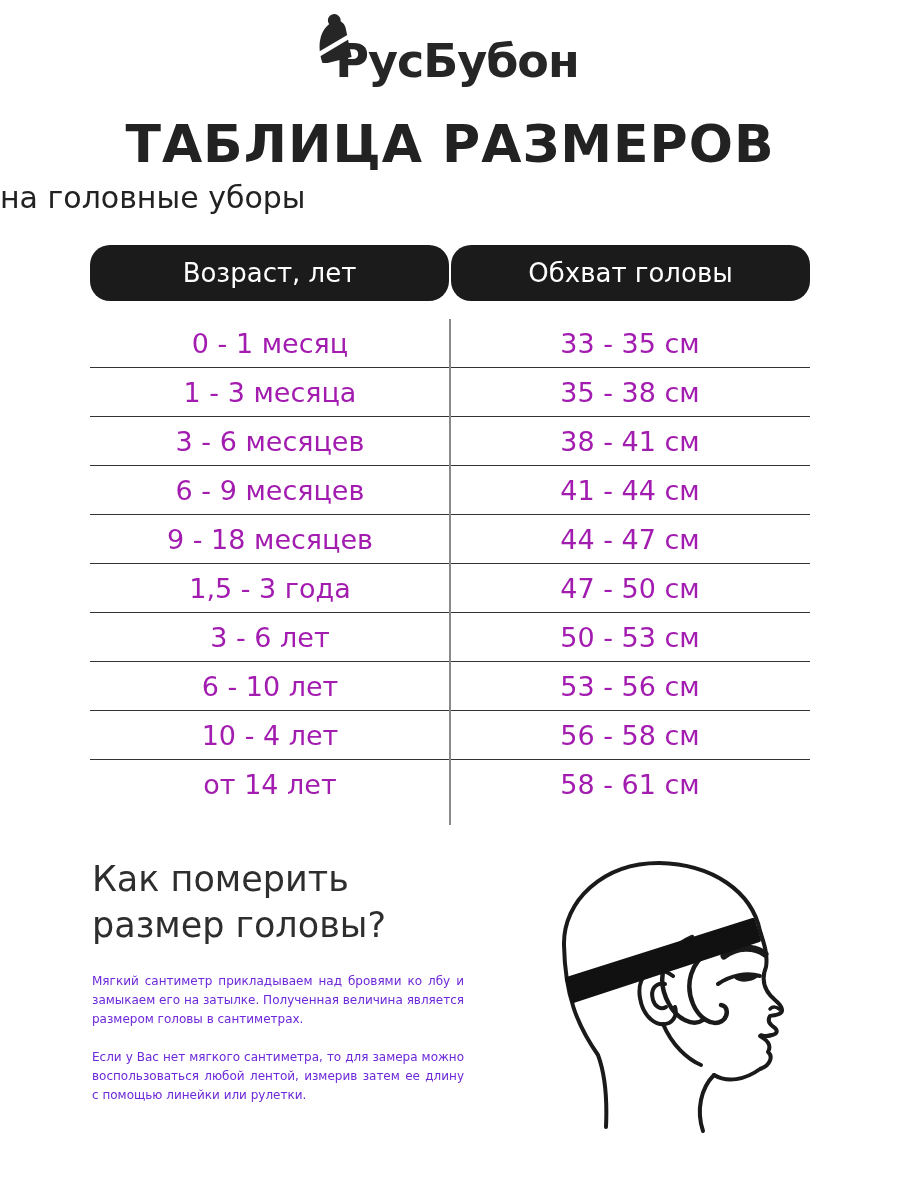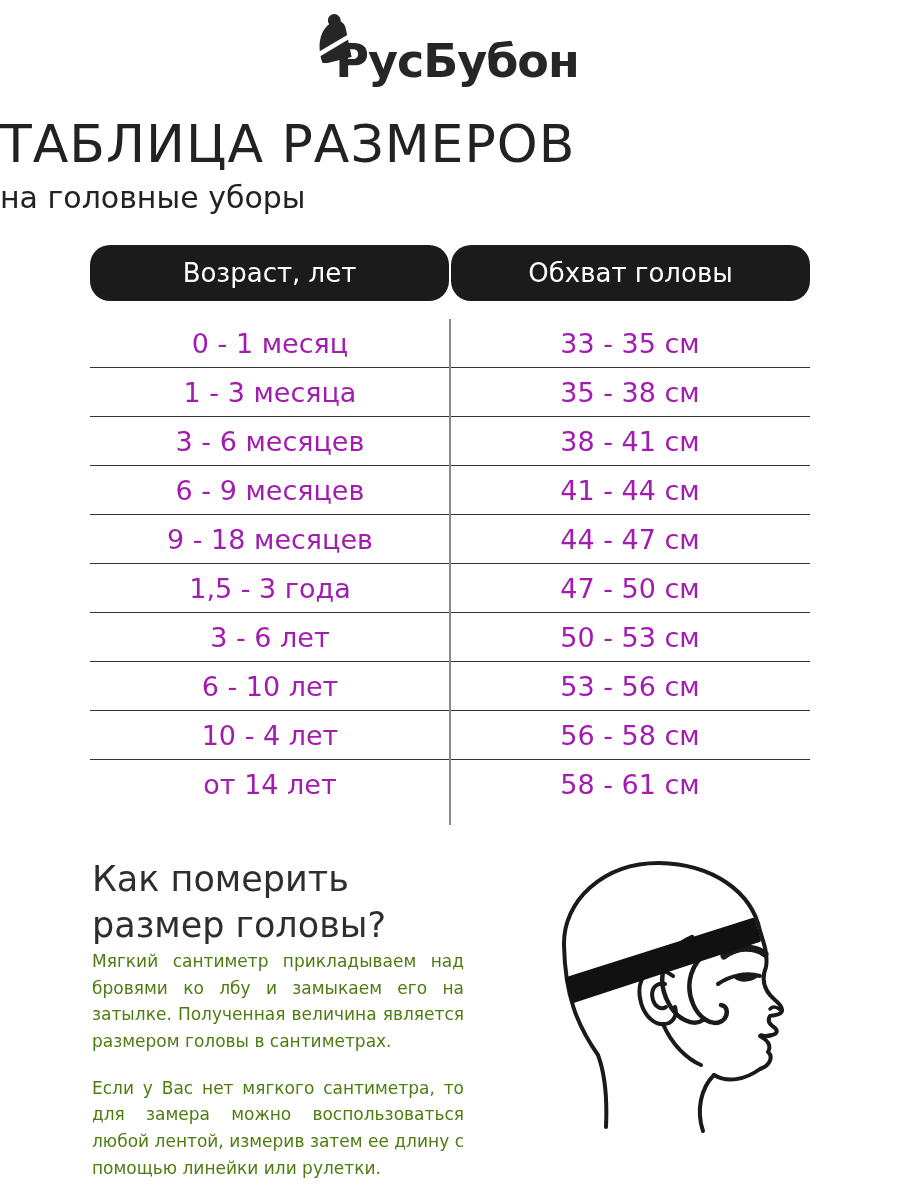--- a/index.html
+++ b/index.html
@@ -16,21 +16,21 @@
   .logo-wrap { display:flex; justify-content:center; padding-top:34px; }
   .logo { position:relative; display:inline-block; }
   .logo-text {
     font-size:46px; font-weight:800; letter-spacing:-1px; color:#262626;
     padding-left:14px;
   }
   .logo-hat { position:absolute; left:-10px; top:-21px; width:46px; height:50px; }
 
   
   .main-title {
-    text-align:left; font-size:52px; font-weight:400; letter-spacing:1px;
+    text-align:center; font-size:52px; font-weight:700; letter-spacing:1px;
     color:#222; margin-top:26px;
   }
   .sub-title {
     text-align:left; font-size:30px; font-weight:400; color:#222;
     margin-top:6px;
   }
 
   
   .size-table { width:720px; margin:30px auto 0 auto; }
   .pill-row { display:flex; gap:2px; }
@@ -48,24 +48,24 @@
   .t-row:last-child { border-bottom:none; }
   .t-cell {
     flex:1; text-align:center; font-size:27px; font-weight:400; color:#a21caf;
   }
 
   
   .howto { display:flex; width:790px; margin:48px auto 0 92px; }
   .howto-left { width:372px; }
   .howto-heading {
     font-size:35px; font-weight:400; color:#2e2e2e; line-height:1.3;
-    max-width:330px; 
+    max-width:330px; margin-bottom:24px;
   }
   .howto-para {
-    font-size:17px; line-height:1.57; color:#4d7c0f; text-align:justify;
+    font-size:12px; line-height:1.57; color:#6d28d9; text-align:justify;
     margin-bottom:20px; hyphens:auto;
   }
   .howto-illustration { width:330px; height:340px; margin-left:82px; margin-top:-14px; }
 </style>
 </head>
 <body>
 
 <div class="page">
 
   <div class="logo-wrap">

